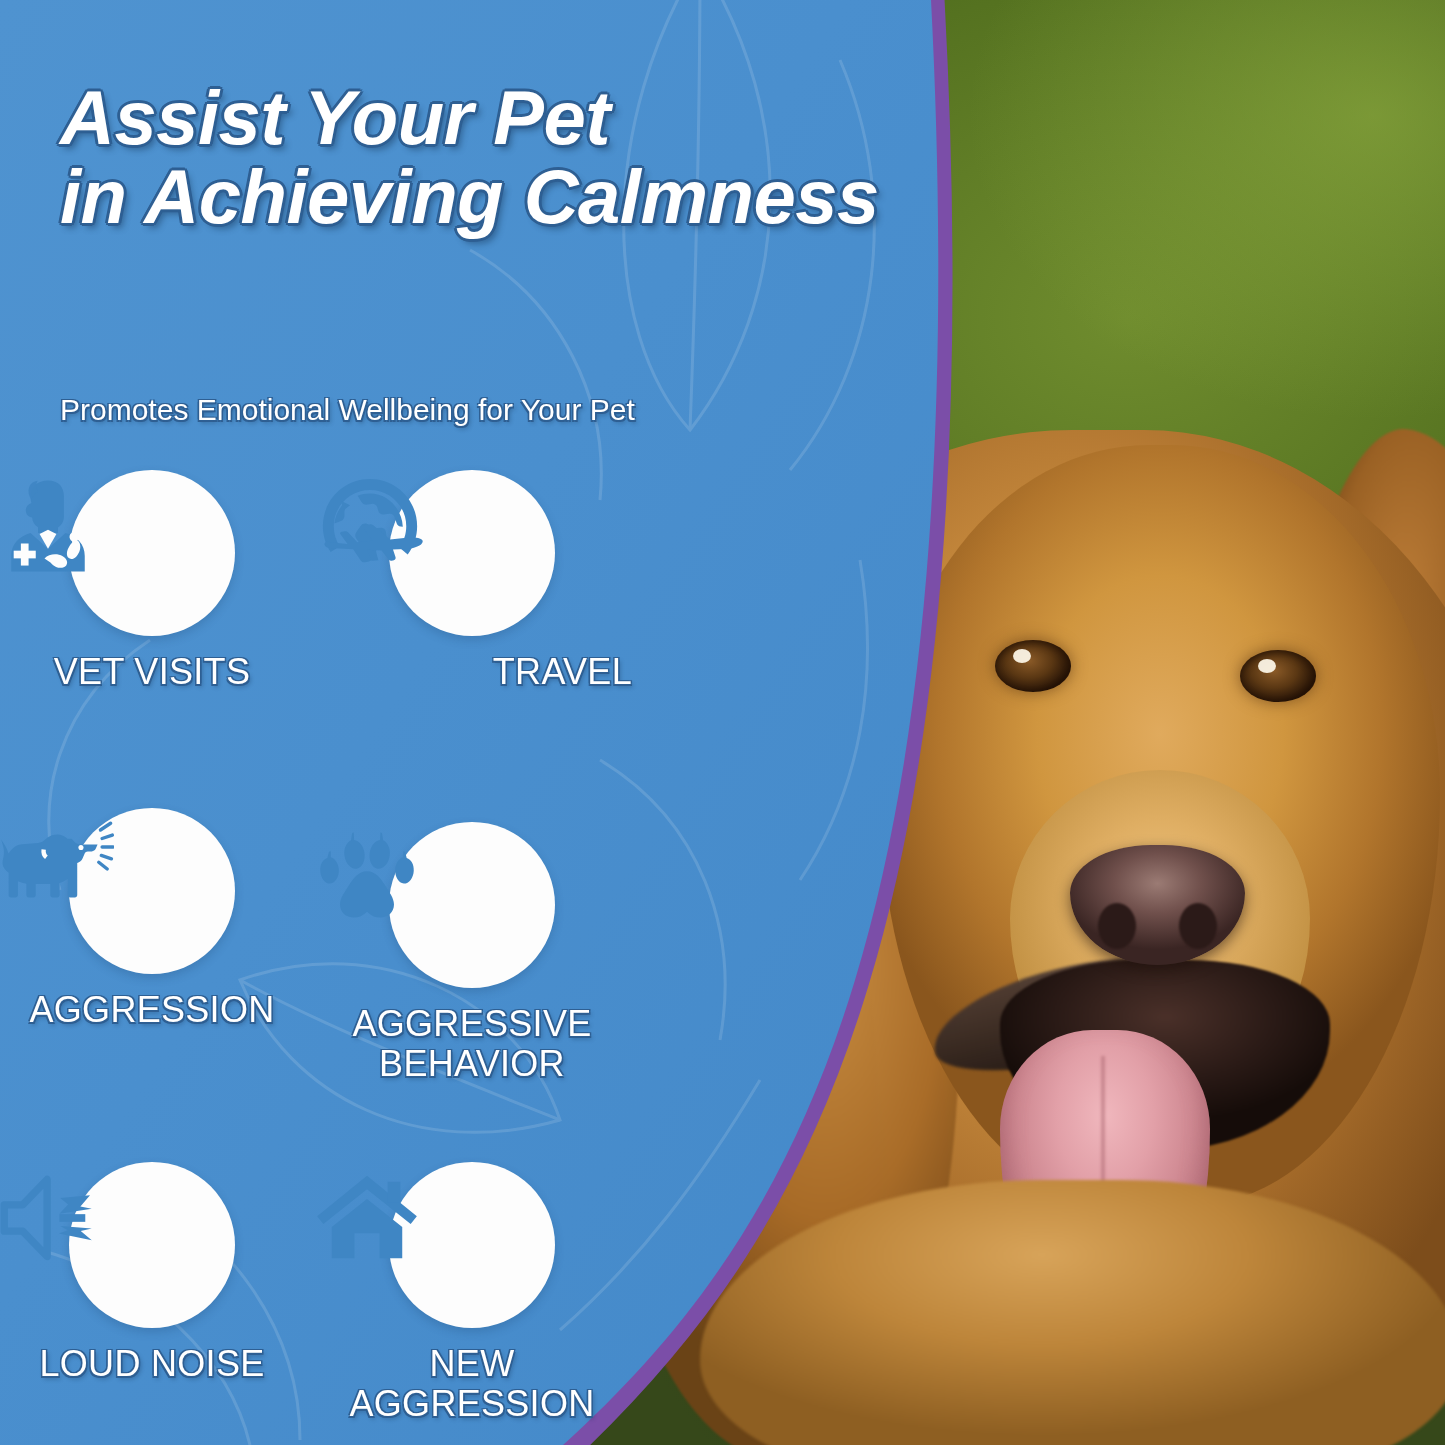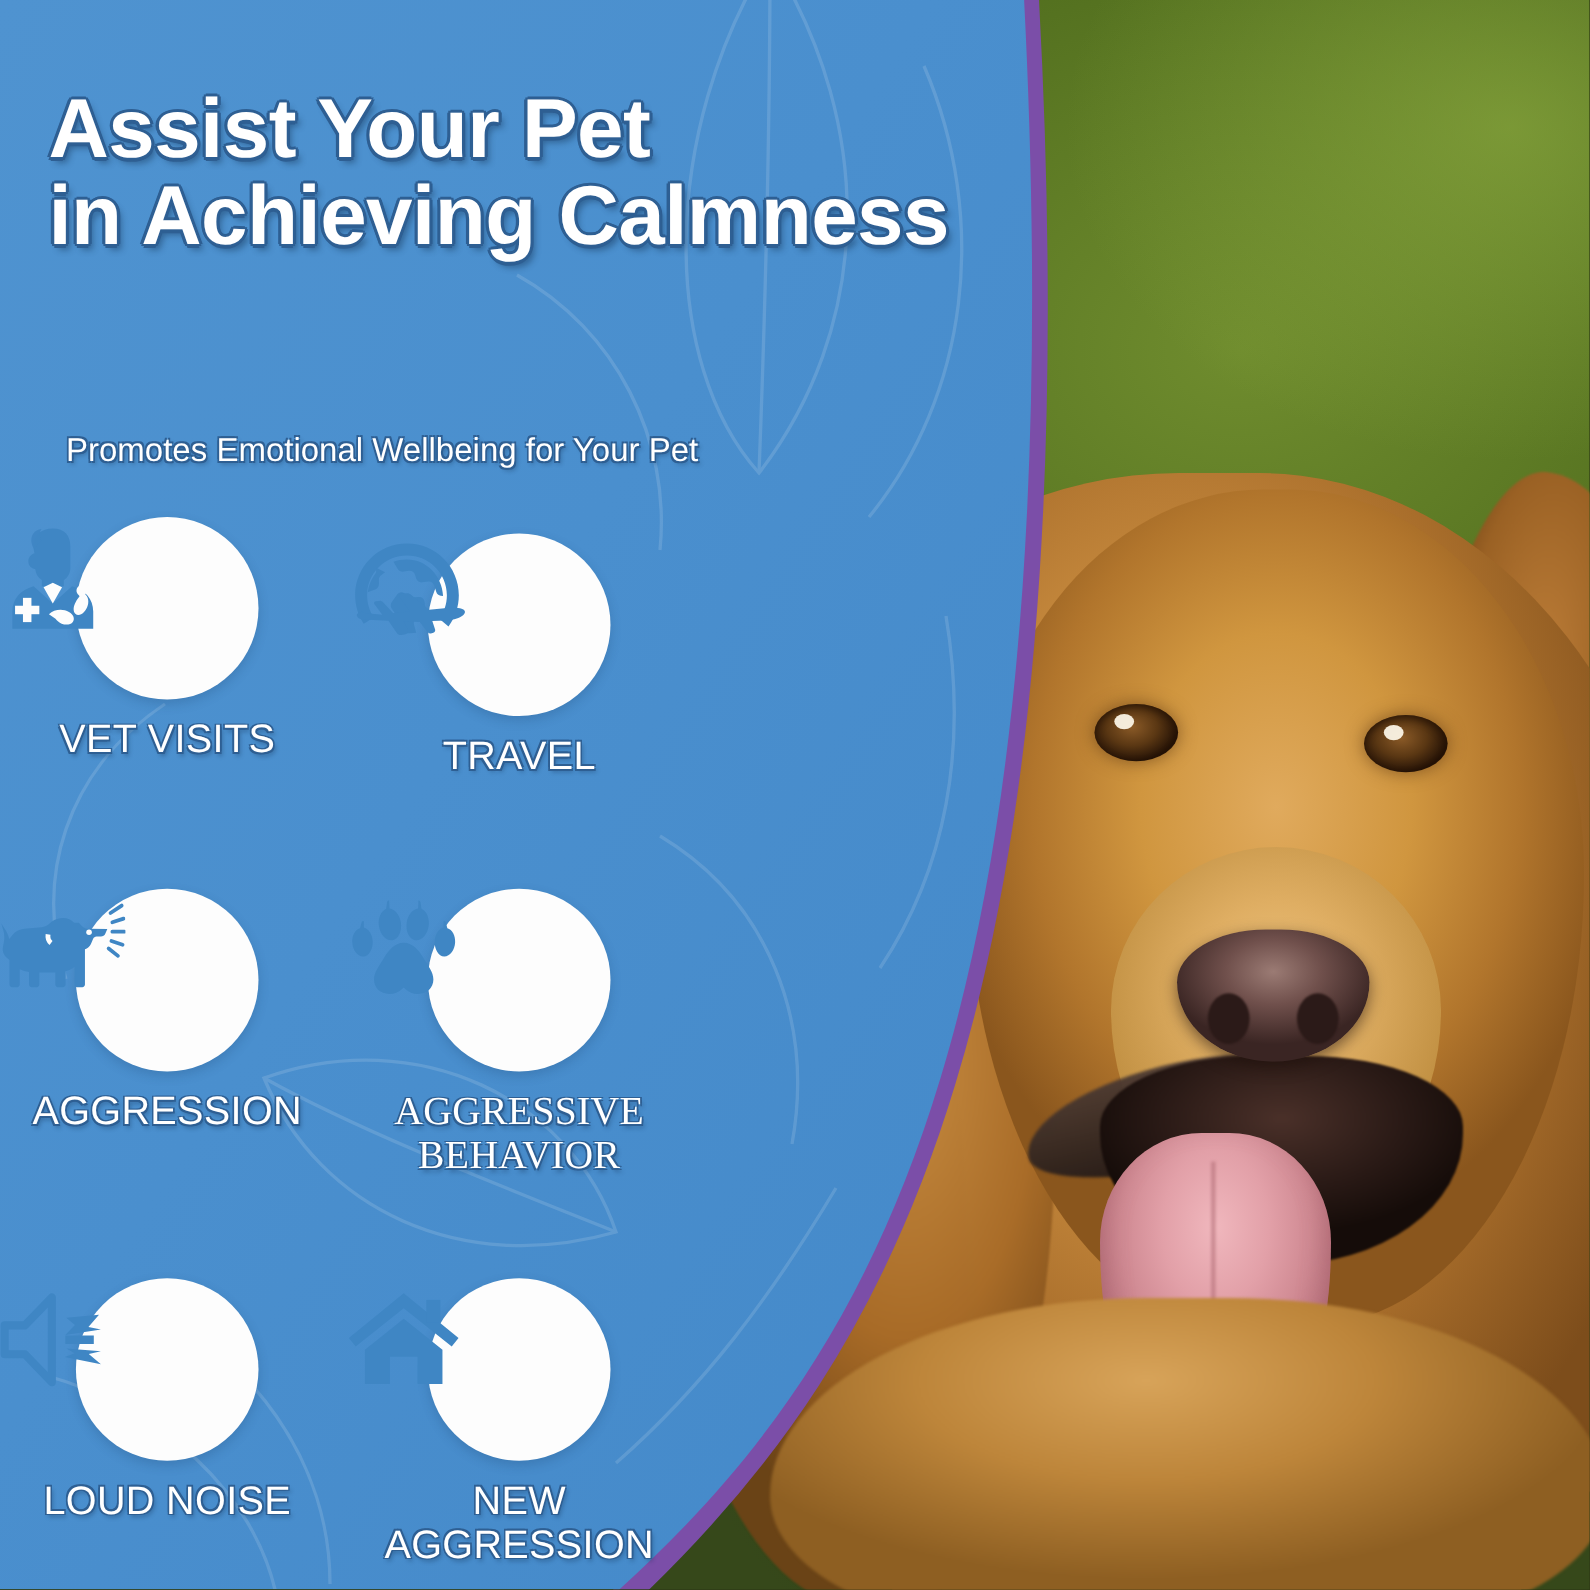--- a/index.html
+++ b/index.html
@@ -114,30 +114,31 @@
   }
 
   
   .panel{
     position:absolute;left:0;top:0;width:1000px;height:1445px;
   }
   .panel svg{position:absolute;left:0;top:0;}
 
   
   .headline{
-    position:absolute;left:44px;top:78px;width:870px;
+    position:absolute;left:60px;top:78px;width:870px;
     font-size:76px;line-height:1.04;font-weight:700;
     letter-spacing:-.5px;color:#ffffff;
     font-family:"Liberation Sans", sans-serif;
     text-shadow:
       -2px -2px 0 #2e5f93, 2px -2px 0 #2e5f93,
       -2px  2px 0 #2e5f93, 2px  2px 0 #2e5f93,
        0px  3px 0 #2e5f93, 3px 0px 0 #2e5f93,
       -3px  0px 0 #2e5f93, 0px -3px 0 #2e5f93,
        4px  5px 6px rgba(20,50,85,.45);
+    font-style: italic;
   }
   .headline .hl{display:block;white-space:nowrap;}
   .subhead{
     position:absolute;left:60px;top:393px;
     font-size:30px;font-weight:400;color:#fff;white-space:nowrap;
     text-shadow:
       -1.5px -1.5px 0 #2e5f93, 1.5px -1.5px 0 #2e5f93,
       -1.5px  1.5px 0 #2e5f93, 1.5px  1.5px 0 #2e5f93,
        2px 3px 4px rgba(20,50,85,.45);
   }
@@ -234,21 +235,21 @@
             <rect x="16.5" y="42" width="4.4" height="12.6" fill="#fdfdfd"></rect>
             <rect x="12.4" y="46.1" width="12.6" height="4.4" fill="#fdfdfd"></rect>
             <path d="M30 50.5c2.6-2.6 7.2-3 10.4-1.2 2.4 1.4 3.2 3.6 2 5.2-1.1 1.5-3.6 1.8-5.8.9-1.3-.5-2.4-1.4-3.2-2.5l-3.4-2.4z" fill="#fdfdfd"></path>
             <path d="M45.8 40.4c1.8-1.1 3.6-.4 4.3 1.5.9 2.4 0 5.6-2 7.6-1.5 1.5-3.3 1.8-4.4.7-1.3-1.3-1.1-3.9.3-6.2.5-1 1.2-2 1.8-2.6-.1-.4 0-.8 0-1z" fill="#fdfdfd"></path>
             <path d="M44.5 39.2c-.5-1.6.2-3.1 1.5-3.4 1.4-.3 2.8.8 3.2 2.4.3 1.4-.3 2.7-1.5 3-1.3.3-2.8-.6-3.2-2z" fill="#fdfdfd"></path>
           </svg>
         </div>
         <div class="cap">VET VISITS</div>
       </div>
 
-      <div class="cell" style="left:312px;top:15px;">
+      <div class="cell" style="left:312px;top:0px;text-align:right;">
         <div class="circle">
           <svg width="116" height="116" viewBox="0 0 64 64" fill="#3f86c4">
             <path d="M32 5C17.6 5 6 16.6 6 31c0 5.3 1.6 10.2 4.3 14.3l5-3.2C13.2 38.9 12 35.1 12 31 12 19.9 20.9 11 32 11s20 8.9 20 20c0 4.4-1.4 8.4-3.8 11.7l4.6 3.9C56.1 42.2 58 36.8 58 31 58 16.6 46.4 5 32 5z"></path>
             <path d="M32 13c-2.4 0-4.7.4-6.8 1.2l2 3.3c.7 1.2 2 1.8 3.3 1.6l2.4-.4c1.4-.2 2.7.6 3.1 1.9l.6 2c.4 1.3 1.7 2.1 3 1.9l3-.4c1.3-.2 2.6.6 3 1.9l1.1 3.4c.3 1 1.2 1.7 2.2 1.8l1.2.1C49.6 21.1 41.6 13 32 13z"></path>
             <path d="M16.5 19.6c-2.2 2.8-3.7 6.2-4.2 9.9l3.7-1.4c1.1-.4 1.9-1.5 1.9-2.7v-2.3c0-.9.4-1.7 1.1-2.2l2-1.5-4.5-2.2z"></path>
             <path d="M30.5 29.8c-1.3-.6-2.8-.2-3.6 1l-2.5 3.6c-.7 1-.7 2.4 0 3.4l3.3 4.7c.5.7.7 1.6.5 2.4l-.9 4.2c2 .6 4.1.9 6.3.9 1 0 2-.1 3-.2l-1.1-4.1c-.3-1.1.1-2.2 1-2.9l3.6-2.7c.8-.6 1.2-1.6 1.1-2.6l-.4-3.3c-.2-1.4-1.4-2.4-2.8-2.3l-3.6.2c-.6 0-1.2-.1-1.7-.4l-2.2-1.9z"></path>
             <path d="M9.5 39.2c-1.7.1-2.8 1-2.6 2 .2 1.1 1.6 1.8 3.4 1.9l12.4.6 4.2 6.2c.5.8 1.5 1.2 2.4 1l2-.4c1-.2 1.5-1.2 1.1-2.1l-2.1-4.4 8.1.4 4 5.1c.4.5 1 .7 1.6.6l1.2-.3c.7-.2 1.1-.9.9-1.6l-1.4-4.3 6.8-.3c4.2-.2 7.5-1.4 8.9-2.8 1.2-1.2.8-2.4-1-3-1.6-.6-4.2-.7-7.3-.4l-9 .9-8.9-7.5c-.7-.6-1.6-.9-2.5-.8l-2.4.2c-1.1.1-1.6 1-1 1.8l5.2 7.1-8.5.8-5-5.4c-.5-.5-1.2-.8-1.9-.7l-1.6.2c-.9.1-1.3.8-.8 1.5l3.9 5.3-10.1-1z"></path>
           </svg>
         </div>
         <div class="cap">TRAVEL</div>
@@ -265,21 +266,21 @@
               <line x1="65" y1="14" x2="71" y2="12"></line>
               <line x1="65" y1="19" x2="71.5" y2="19"></line>
               <line x1="64.5" y1="24" x2="70.5" y2="26"></line>
               <line x1="63" y1="28" x2="68" y2="32"></line>
             </g>
           </svg>
         </div>
         <div class="cap">AGGRESSION</div>
       </div>
 
-      <div class="cell" style="left:312px;top:338px;font-family:Liberation Serif, serif;">
+      <div class="cell" style="left:312px;top:352px;">
         <div class="circle">
           <svg width="110" height="110" viewBox="0 0 64 64" fill="#3f86c4">
             <path d="M24.3 6.2c-.6-.2-1 .4-1.1 1l-.5 3.4c-2.8 1.4-4.4 5.1-3.8 9.1.7 4.7 3.9 8 7.1 7.5 3.2-.5 5.2-4.7 4.5-9.4-.6-4-3.1-7-6-7.4l-.2-4.2z"></path>
             <path d="M39.8 6.2c.6-.2 1 .4 1.1 1l.5 3.4c2.8 1.4 4.4 5.1 3.8 9.1-.7 4.7-3.9 8-7.1 7.5-3.2-.5-5.2-4.7-4.5-9.4.6-4 3.1-7 6-7.4l.2-4.2z"></path>
             <path d="M10.9 17.1c-.5-.3-1.1.2-1.2.8l-.8 3c-2.6.8-4.3 3.8-4.1 7.4.2 4.3 2.8 7.6 5.8 7.5 3-.2 5.2-3.8 5-8.1-.2-3.6-2.2-6.5-4.7-7.2l.0-3.4z"></path>
             <path d="M53.1 17.1c.5-.3 1.1.2 1.2.8l.8 3c2.6.8 4.3 3.8 4.1 7.4-.2 4.3-2.8 7.6-5.8 7.5-3-.2-5.2-3.8-5-8.1.2-3.6 2.2-6.5 4.7-7.2l0-3.4z"></path>
             <path d="M32 28.6c-4.9 0-8.2 4.3-10.6 8.3-2.3 3.9-5.1 7.1-5.1 11.1 0 4.5 3.5 7.6 8.1 7.6 2.8 0 4.9-1.1 6.4-2.4l1.2-1 1.2 1c1.5 1.3 3.6 2.4 6.4 2.4 4.6 0 8.1-3.1 8.1-7.6 0-4-2.8-7.2-5.1-11.1-2.4-4-5.7-8.3-10.6-8.3z"></path>
           </svg>
         </div>
         <div class="cap cap-2" style="white-space:pre-line;">AGGRESSIVE

